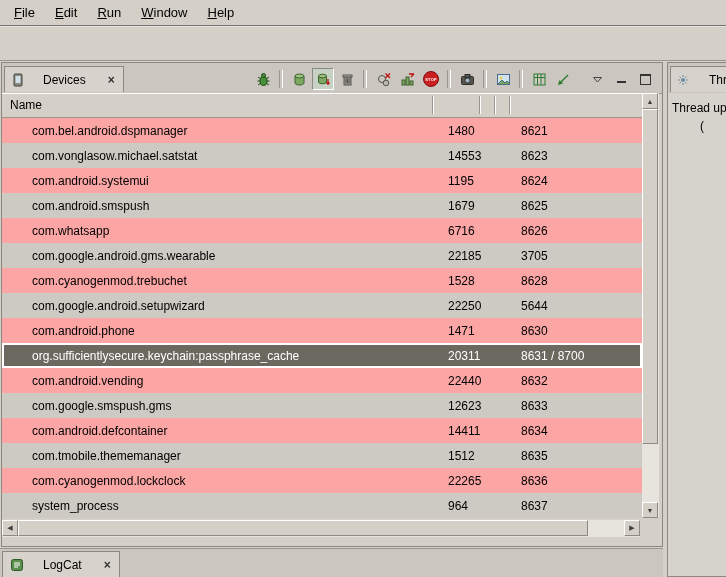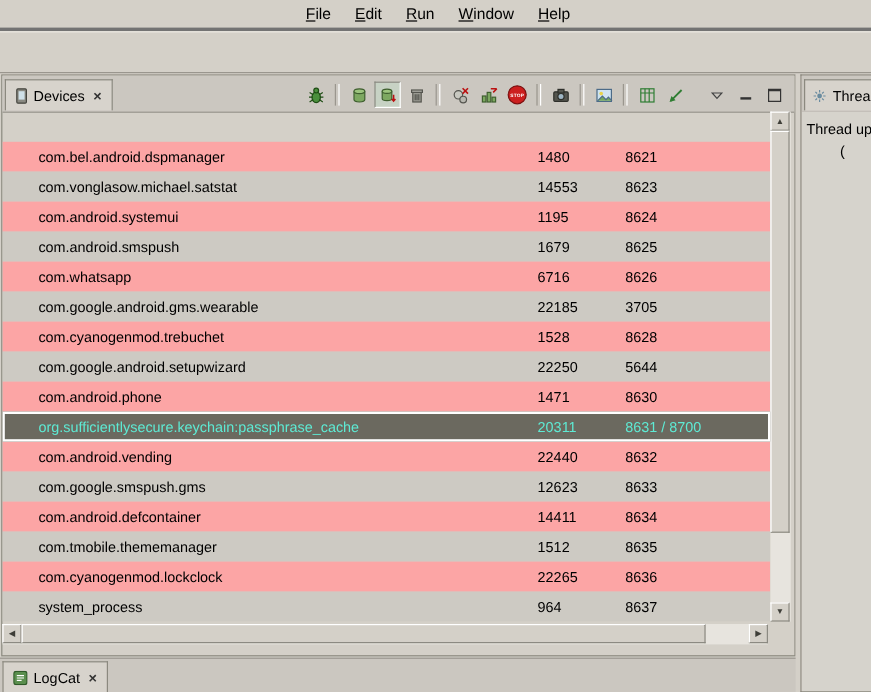--- a/index.html
+++ b/index.html
@@ -4,33 +4,33 @@
 <style>
   html,body{margin:0;padding:0;}
   .screen{
     position:relative;width:726px;height:577px;overflow:hidden;
     background:#d4d0c8;font-family:"Liberation Sans",sans-serif;
     font-size:12px;color:#000;
   }
   
   .menubar{position:absolute;left:0;top:0;width:726px;height:26px;
     display:flex;align-items:center;padding-left:4px;box-sizing:border-box;
-    border-bottom:3px solid #737373;justify-content:center;}
+    border-bottom:1px solid #737373;}
   .menu-item{padding:4px 10px;font-size:13px;cursor:default;}
   .menu-item::first-letter{text-decoration:underline;}
   
   .coolbar{position:absolute;left:0;top:26px;width:726px;height:34px;
     background:#d4d0c8;border-bottom:1px solid #9a968e;box-shadow:inset 0 1px 0 #e9e6e0;}
   
   .devices-panel{position:absolute;left:1px;top:62px;width:662px;height:485px;
     border:1px solid #8b897f;background:#d4d0c8;box-sizing:border-box;}
   .tabbar{position:absolute;left:0;top:0;right:0;height:30px;
     background:#cbc7c0;border-bottom:1px solid #9a968e;}
   .tab{position:absolute;left:2px;top:3px;height:26px;display:flex;align-items:center;
-    gap:5px;padding:0 8px;background:#d7d3cc;border:1px solid #8b897f;border-bottom:none;
+    gap:20px;padding:0 8px;background:#d7d3cc;border:1px solid #8b897f;border-bottom:none;
     box-sizing:border-box;white-space:nowrap;}
   .tab-label{font-size:12px;}
   .tab-close{font-weight:bold;font-size:12px;color:#333;margin-left:2px;cursor:default;}
   
   .panel-toolbar{position:absolute;right:6px;top:3px;height:26px;display:flex;align-items:center;gap:2px;}
   .tbtn{width:22px;height:22px;display:flex;align-items:center;justify-content:center;box-sizing:border-box;}
   .tbtn.pressed{border:1px solid;border-color:#8c8a82 #ffffff #ffffff #8c8a82;background:#c7d2c4;}
   .tsep{width:2px;height:18px;border-left:1px solid #9a968e;border-right:1px solid #fff;margin:0 3px;}
   .gap8{margin-left:10px;}
   .stop-badge{width:16px;height:16px;border-radius:50%;background:#cc1f1f;border:1px solid #7a1010;
@@ -47,21 +47,21 @@
   
   .table-body{position:absolute;left:0;top:55px;width:640px;height:400px;overflow:hidden;}
   .row{height:25px;display:flex;align-items:center;}
   .row.even{background:#fca5a5;}
   .row.odd{background:#cdcac3;}
   .cell{white-space:nowrap;overflow:hidden;box-sizing:border-box;}
   .cell-name{width:432px;padding-left:30px;}
   .cell-pid{width:55px;padding-left:14px;}
   .cell-gap{width:26px;}
   .cell-port{flex:1;padding-left:6px;}
-  .row.selected{background:#6b695f;color:#5eead4;outline:2px solid #ffffff;outline-offset:-2px;position:relative;z-index:2;}
+  .row.selected{background:#6b695f;color:#ffffff;outline:2px solid #ffffff;outline-offset:-2px;position:relative;z-index:2;}
   
   .vscroll{position:absolute;left:640px;top:30px;width:17px;height:425px;background:#e7e4de;}
   .hscroll{position:absolute;left:0;top:457px;width:638px;height:17px;background:#e7e4de;}
   .scroll-btn{position:absolute;width:16px;height:16px;background:#d4d0c8;
     border:1px solid;border-color:#ffffff #8c8a82 #8c8a82 #ffffff;box-sizing:border-box;
     display:flex;align-items:center;justify-content:center;font-size:7px;color:#3e3e38;}
   .vscroll .up{left:0;top:0;}
   .vscroll .down{left:0;bottom:0;}
   .hscroll .left{left:0;top:0;}
   .hscroll .right{right:0;top:0;}
@@ -194,20 +194,27 @@
         </div>
         <div class="tbtn">
             <span class="min-glyph"></span>
           </div>
         <div class="tbtn">
             <span class="max-glyph"></span>
           </div>
       </div>
     </div>
 
+    <div class="table-header">
+      <div class="header-label">Name</div>
+      <div class="col-sep" style="left:430px"></div>
+      <div class="col-sep" style="left:477px"></div>
+      <div class="col-sep" style="left:492px"></div>
+      <div class="col-sep" style="left:507px"></div>
+    </div>
 
     <div class="table-body">
         <div class="row even">
     <div class="cell cell-name">com.bel.android.dspmanager</div>
     <div class="cell cell-pid">1480</div>
     <div class="cell cell-gap"></div>
     <div class="cell cell-port">8621</div>
   </div>
         <div class="row odd">
     <div class="cell cell-name">com.vonglasow.michael.satstat</div>

